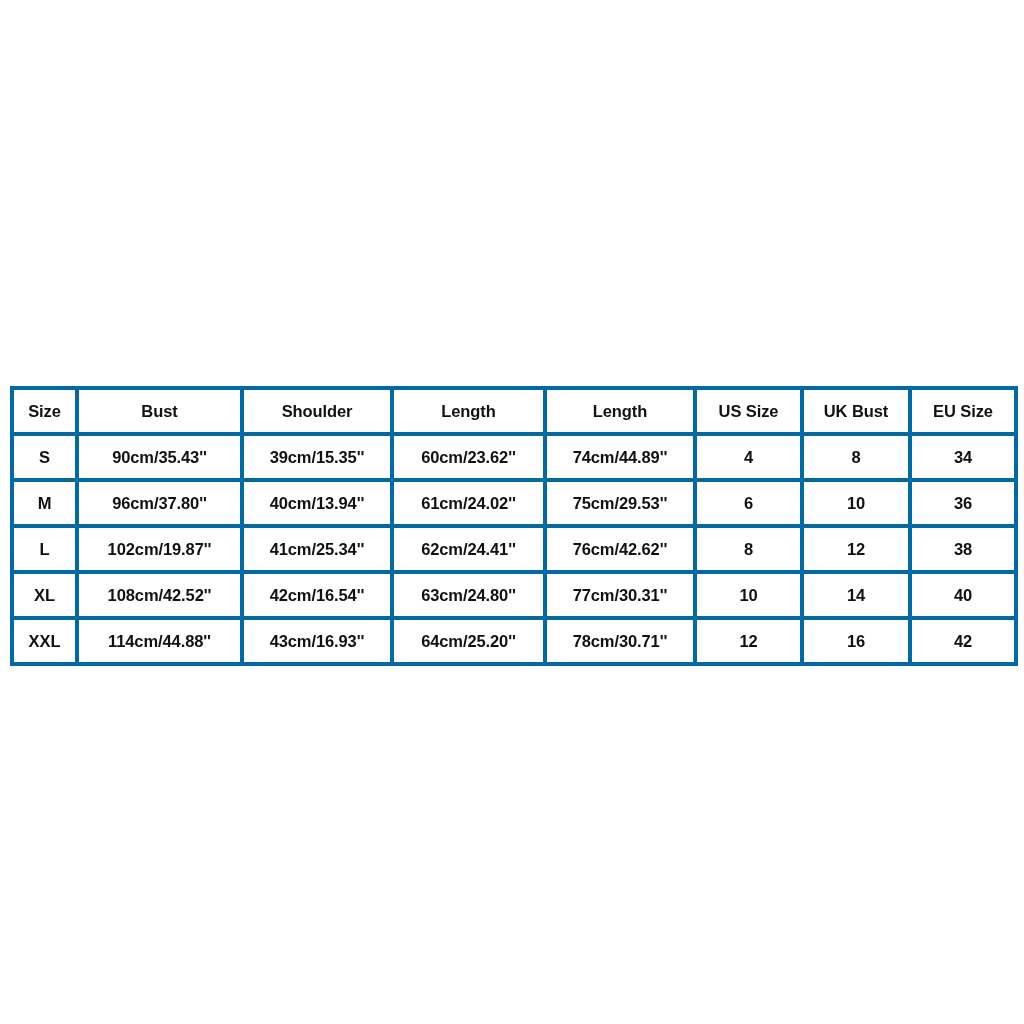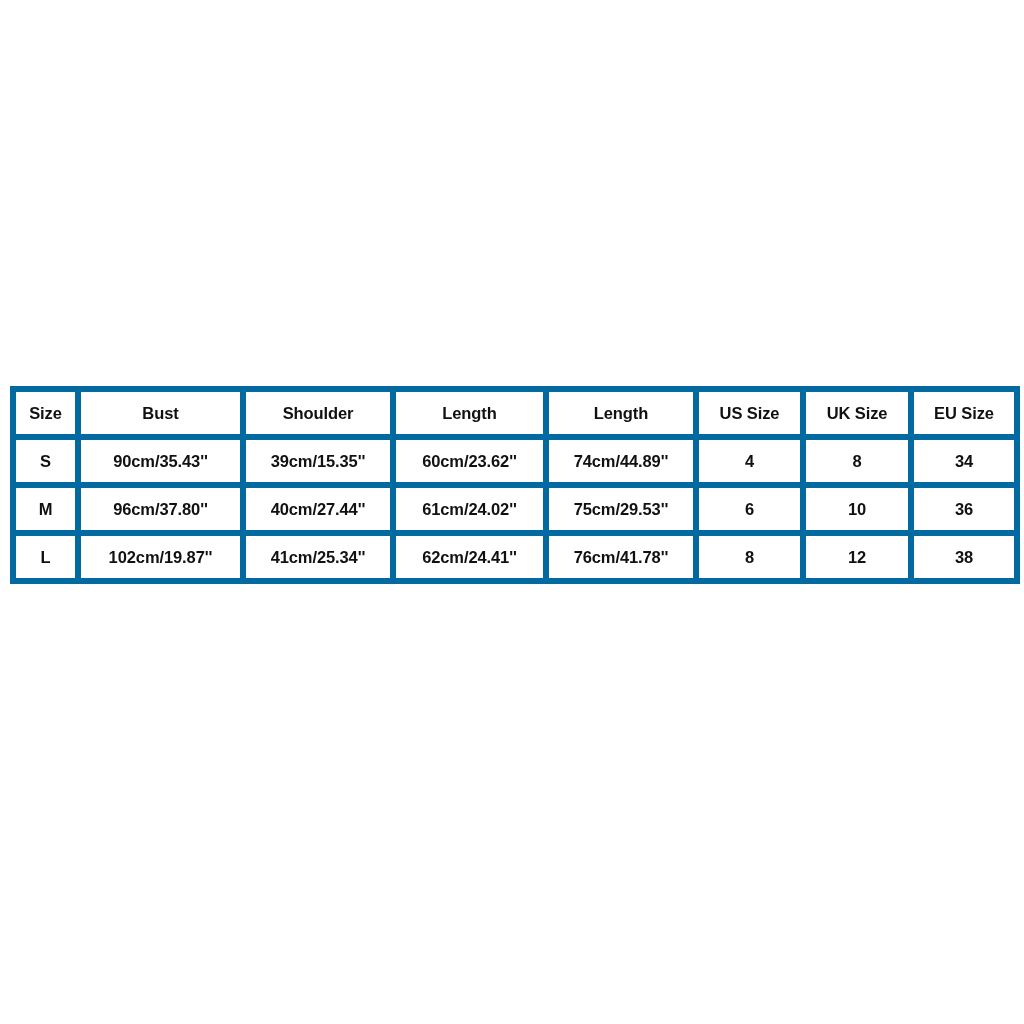--- a/index.html
+++ b/index.html
@@ -27,21 +27,21 @@
     width: 1004px;
   }
   table.size-chart {
     width: 1004px;
     border-collapse: collapse;
     table-layout: fixed;
     background: #ffffff;
   }
   table.size-chart th,
   table.size-chart td {
-    border: 6px solid #0369a1;
+    border: 4px solid #0369a1;
     height: 42px;
     padding: 0 4px;
     text-align: center;
     vertical-align: middle;
     font-weight: bold;
     font-size: 16.5px;
     color: #111111;
     letter-spacing: -0.1px;
     white-space: nowrap;
     overflow: hidden;
@@ -76,51 +76,71 @@
         <col class="c-eu">
       </colgroup>
       <thead>
         <tr>
           <th>Size</th>
           <th>Bust</th>
           <th>Shoulder</th>
           <th>Length</th>
           <th>Length</th>
           <th>US Size</th>
-          <th>UK Size</th>
+          <th>UK Bust</th>
           <th>EU Size</th>
         </tr>
       </thead>
       <tbody>
         <tr>
           <td>S</td>
           <td>90cm/35.43''</td>
           <td>39cm/15.35''</td>
           <td>60cm/23.62''</td>
           <td>74cm/44.89''</td>
           <td>4</td>
           <td>8</td>
           <td>34</td>
         </tr>
         <tr>
           <td>M</td>
           <td>96cm/37.80''</td>
-          <td>40cm/27.44''</td>
+          <td>40cm/13.94''</td>
           <td>61cm/24.02''</td>
           <td>75cm/29.53''</td>
           <td>6</td>
           <td>10</td>
           <td>36</td>
         </tr>
         <tr>
           <td>L</td>
           <td>102cm/19.87''</td>
           <td>41cm/25.34''</td>
           <td>62cm/24.41''</td>
-          <td>76cm/41.78''</td>
+          <td>76cm/42.62''</td>
           <td>8</td>
           <td>12</td>
           <td>38</td>
+        </tr>
+        <tr>
+          <td>XL</td>
+          <td>108cm/42.52''</td>
+          <td>42cm/16.54''</td>
+          <td>63cm/24.80''</td>
+          <td>77cm/30.31''</td>
+          <td>10</td>
+          <td>14</td>
+          <td>40</td>
+        </tr>
+        <tr>
+          <td>XXL</td>
+          <td>114cm/44.88''</td>
+          <td>43cm/16.93''</td>
+          <td>64cm/25.20''</td>
+          <td>78cm/30.71''</td>
+          <td>12</td>
+          <td>16</td>
+          <td>42</td>
         </tr>
       </tbody>
     </table>
   </div>
 </div>
 
 </body></html>

